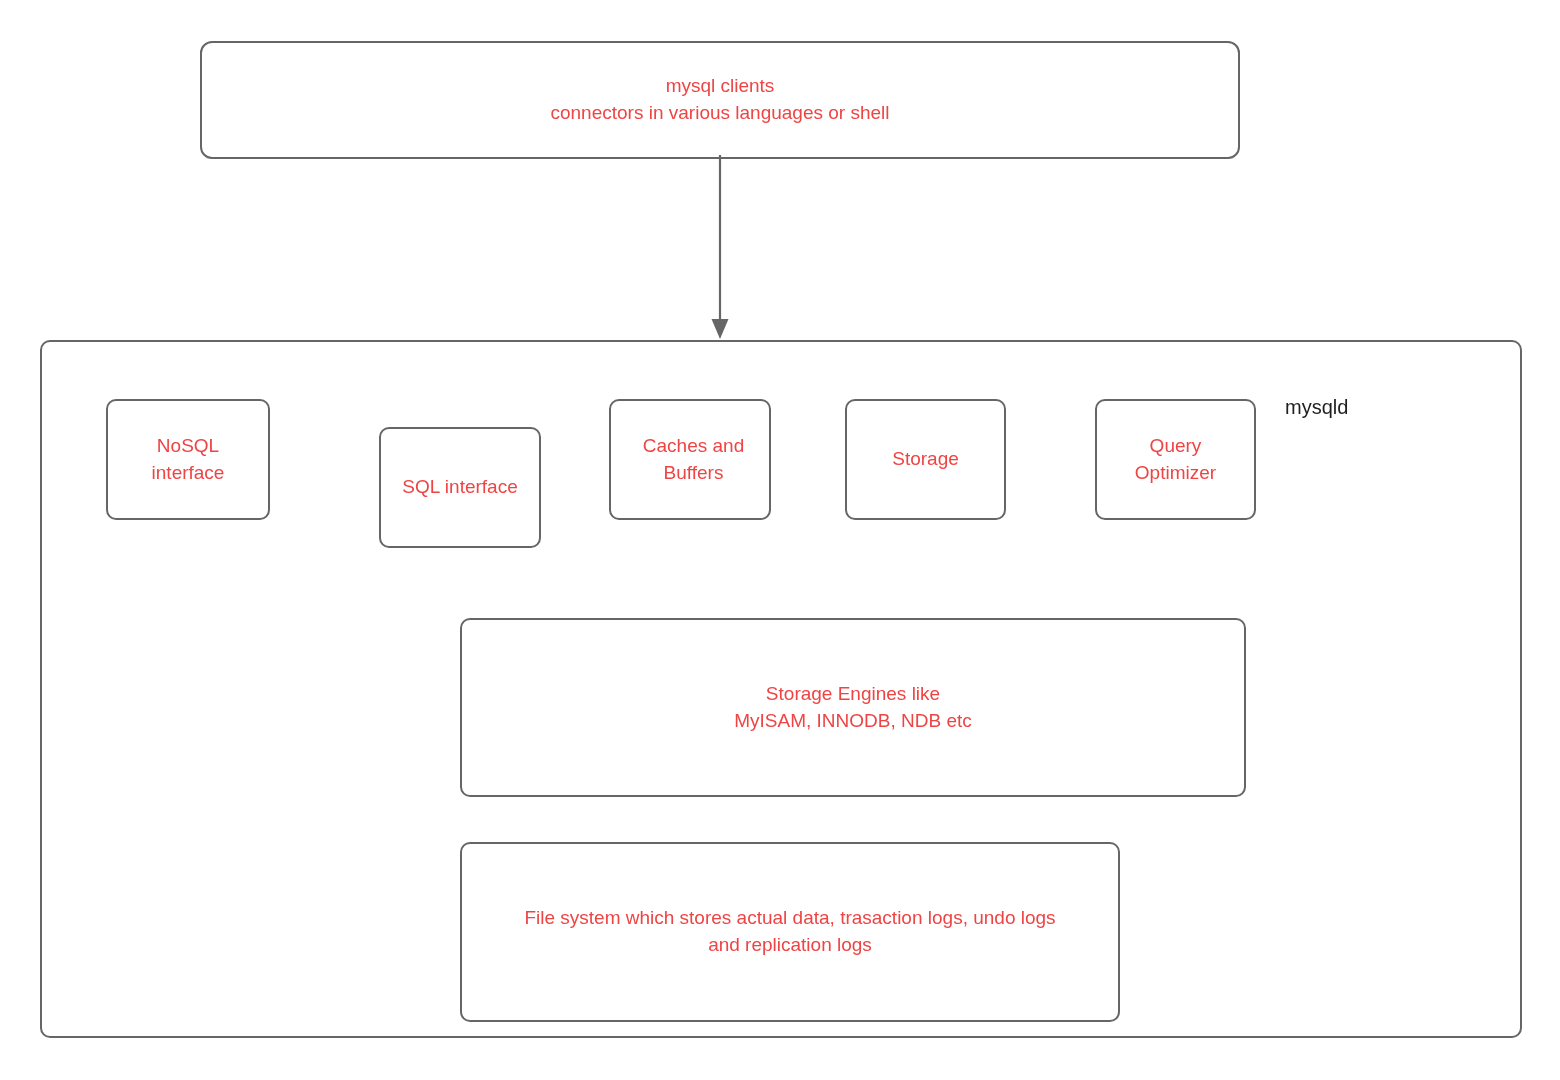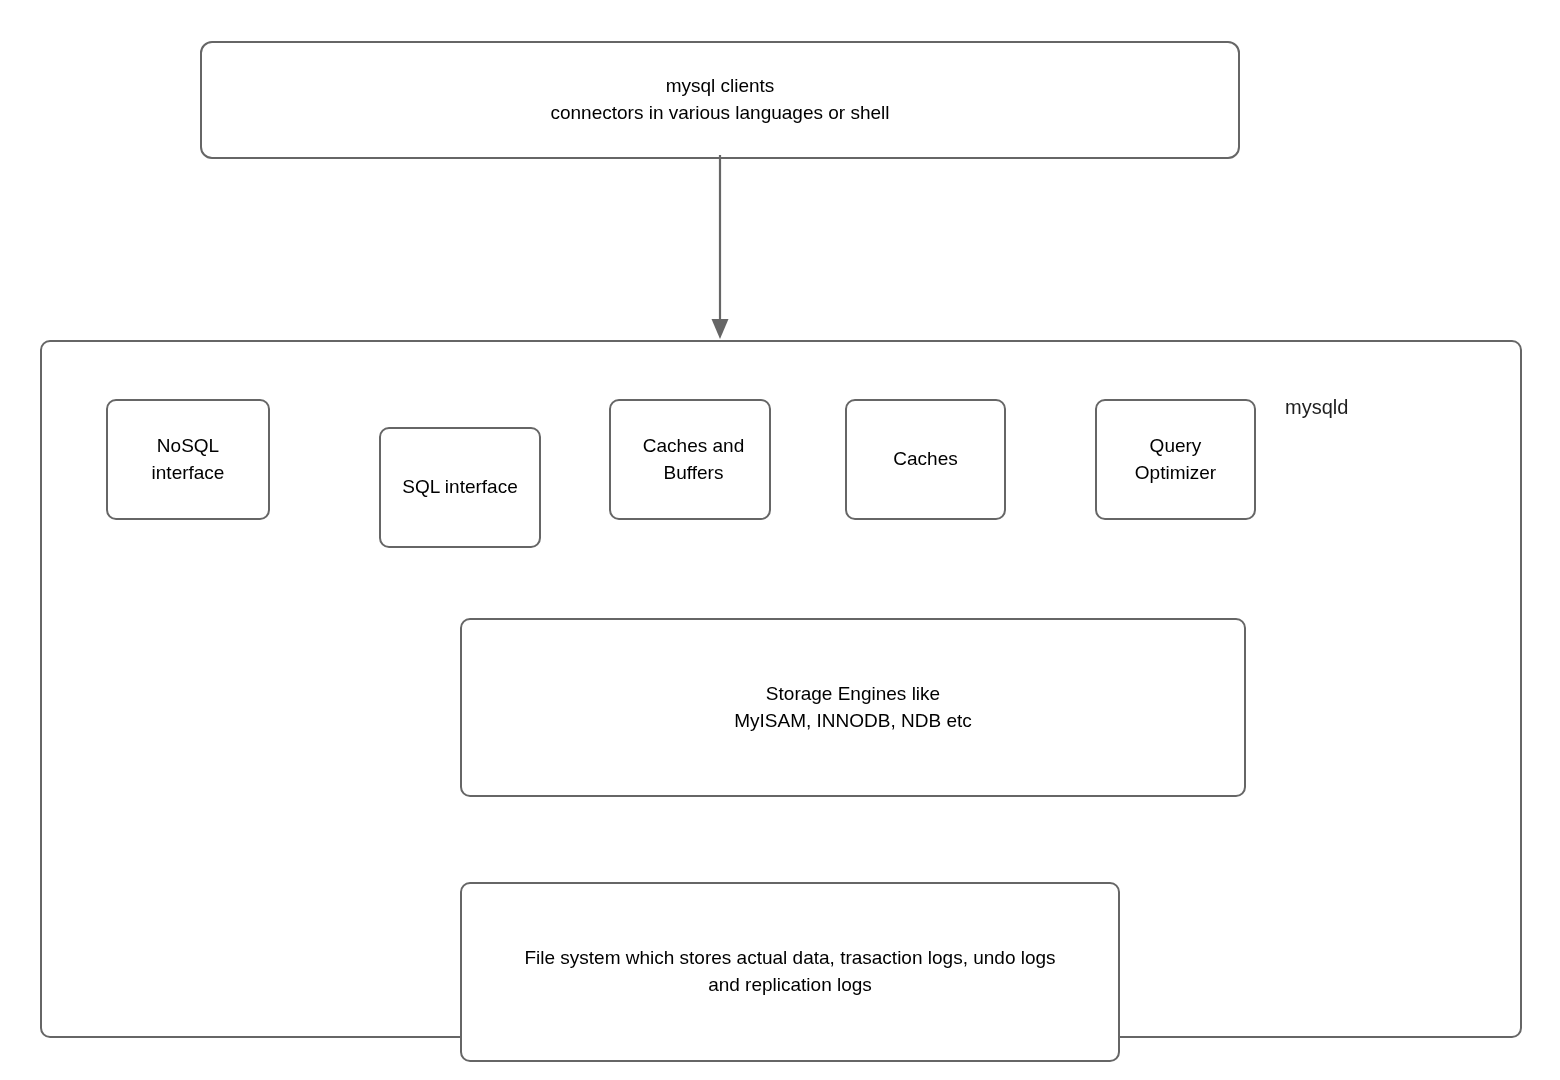--- a/index.html
+++ b/index.html
@@ -26,21 +26,21 @@
     border: 2px solid #666666;
     border-radius: 10px;
     display: flex;
     align-items: center;
     justify-content: center;
     text-align: center;
   }
   .node .label {
     font-size: 19px;
     line-height: 1.42;
-    color: #000000;
+    color: #ef4444;
     white-space: pre-line;
     padding: 0 8px;
   }
 
   
   #clients-box {
     left: 200px;
     top: 41px;
     width: 1040px;
     height: 118px;
@@ -81,21 +81,21 @@
   
   #node-storage-engines {
     left: 460px;
     top: 618px;
     width: 786px;
     height: 179px;
     border-radius: 10px;
   }
   #node-file-system {
     left: 460px;
-    top: 882px;
+    top: 842px;
     width: 660px;
     height: 180px;
     border-radius: 10px;
   }
   #node-file-system .label { padding: 0 14px; }
 
   
   #connector-clients-to-mysqld {
     position: absolute;
     left: 690px;
@@ -128,21 +128,21 @@
 interface</span>
   </div>
   <div class="node component" id="node-sql-interface">
     <span class="label">SQL interface</span>
   </div>
   <div class="node component" id="node-caches-buffers">
     <span class="label">Caches and
 Buffers</span>
   </div>
   <div class="node component" id="node-parser">
-    <span class="label">Caches</span>
+    <span class="label">Storage</span>
   </div>
   <div class="node component" id="node-query-optimizer">
     <span class="label">Query
 Optimizer</span>
   </div>
 
   <div class="node" id="node-storage-engines">
     <span class="label">Storage Engines like
 MyISAM, INNODB, NDB etc</span>
   </div>

